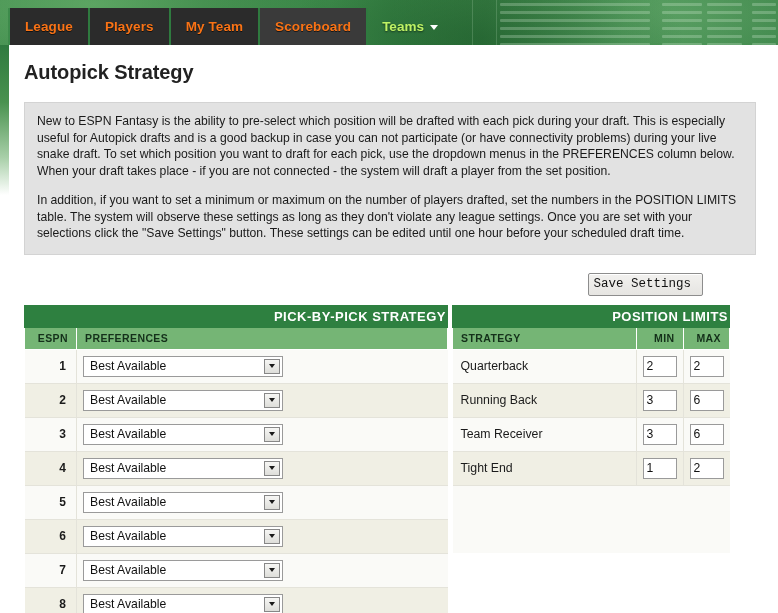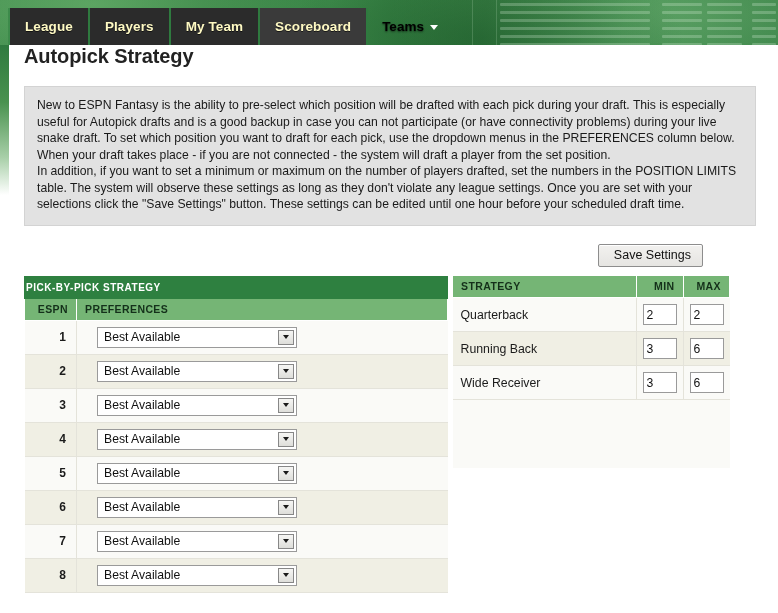--- a/index.html
+++ b/index.html
@@ -64,37 +64,37 @@
     display: flex;
     align-items: stretch;
     height: 37px;
     z-index: 3;
   }
   .tab {
     display: flex;
     align-items: center;
     padding: 12px 15px;
     background: #2b2b2b;
-    color: #fef9c3;
+    color: #f97316;
     font-size: 13.5px;
     font-weight: bold;
     letter-spacing: 0.1px;
     border-right: 2px solid #2f7a3f;
     cursor: pointer;
     text-shadow: 0 1px 0 rgba(0,0,0,0.6);
     line-height: 1;
   }
   .tab:first-child { border-left: 2px solid #3d8b4b; }
   .tab.active { background: #3a3a3a; }
   .tab-plain {
     display: flex;
     align-items: center;
     gap: 6px;
     padding: 0 12px 0 14px;
-    color: #000000;
+    color: #bef264;
     font-size: 13.5px;
     font-weight: bold;
     background: transparent;
     cursor: pointer;
     text-shadow: 0 1px 2px rgba(0,0,0,0.55);
   }
   .caret {
     width: 0; height: 0;
     border-left: 4.5px solid transparent;
     border-right: 4.5px solid transparent;
@@ -116,72 +116,73 @@
   .content {
     position: relative;
     padding: 0 22px 0 24px;
     z-index: 3;
   }
 
   .page-title {
     font-size: 20px;
     font-weight: bold;
     color: #222222;
+    padding-top: 16px;
     padding-bottom: 3px;
     letter-spacing: -0.1px;
   }
 
   .info-box {
     margin-top: 15px;
     background: #e2e2e2;
     border: 1px solid #d3d3d3;
     padding: 10px 12px 12px 12px;
     color: #1a1a1a;
     font-size: 12.2px;
     line-height: 16.5px;
   }
   .info-box p { margin: 0; }
-  .info-box p + p { }
+  .info-box p + p { margin-top: 13px; }
 
   .btn-row {
     display: flex;
     justify-content: flex-end;
     margin-top: 18px;
     padding-right: 53px;
   }
   .save-btn {
-    font-family: Liberation Sans, sans-serif;
+    font-family: Liberation Mono, monospace;
     font-size: 12.5px;
     color: #111111;
     background: linear-gradient(180deg, #f2f1ef 0%, #e6e5e2 100%);
     border: 1px solid #8d8d8d;
     border-radius: 2px;
-    padding: 3px 11px 4px 15px;
+    padding: 3px 11px 4px 4px;
     cursor: pointer;
     box-shadow: inset 0 1px 0 #ffffff;
   }
 
   
   .tables {
     display: flex;
     margin-top: 9px;
     gap: 4px;
   }
   .tbl-left  { width: 424px; }
   .tbl-right { width: 278px; }
 
   table { border-collapse: collapse; width: 100%; }
 
   .grp-head th {
     background: #2e8040;
     color: #ffffff;
-    font-size: 10px;
+    font-size: 13px;
     font-weight: bold;
     letter-spacing: 0.5px;
-    text-align: left;
+    text-align: right;
     height: 22px;
     border: 1px solid #2e8040;
   }
   .sub-head th {
     background: #75b575;
     color: #14301a;
     font-size: 10.5px;
     font-weight: bold;
     letter-spacing: 0.4px;
     height: 22px;
@@ -204,21 +205,21 @@
   tbody tr:nth-child(even) td { background: #f0efe4; }
 
   td.pick-col {
     width: 52px;
     text-align: right;
     font-weight: bold;
     font-size: 12px;
     padding-right: 10px;
     border-right: 1px solid #e4e3da;
   }
-  td.pref-col { padding-left: 20px; }
+  td.pref-col { padding-left: 6px; }
   td.pos-col  { padding-left: 8px; border-right: 1px solid #e4e3da; }
   td.num-col  { width: 44px; padding: 0 6px; text-align: left; border-right: 1px solid #e4e3da; }
   td.num-col:last-child { border-right: none; }
 
   
   .sel {
     position: relative;
     display: inline-flex;
     align-items: center;
     width: 200px;
@@ -411,41 +412,49 @@
                     </span>
                   </div></td>
               </tr>
             </tbody>
         </table>
       </div>
 
       <div class="tbl-right">
         <table>
           <thead>
+            <tr class="grp-head">
+              <th colspan="3">POSITION LIMITS</th>
+            </tr>
             <tr class="sub-head">
               <th class="l">STRATEGY</th>
               <th class="r" style="width:44px">MIN</th>
               <th class="r" style="width:44px">MAX</th>
             </tr>
           </thead>
           <tbody id="limits-body">
               <tr>
                 <td class="pos-col">Quarterback</td>
                 <td class="num-col"><input class="numbox" type="text" value="2" style=""></td>
                 <td class="num-col"><input class="numbox" type="text" value="2" style=""></td>
               </tr>
               <tr>
                 <td class="pos-col">Running Back</td>
                 <td class="num-col"><input class="numbox" type="text" value="3" style=""></td>
                 <td class="num-col"><input class="numbox" type="text" value="6" style=""></td>
               </tr>
               <tr>
-                <td class="pos-col">Wide Receiver</td>
+                <td class="pos-col">Team Receiver</td>
                 <td class="num-col"><input class="numbox" type="text" value="3" style=""></td>
                 <td class="num-col"><input class="numbox" type="text" value="6" style=""></td>
+              </tr>
+              <tr>
+                <td class="pos-col">Tight End</td>
+                <td class="num-col"><input class="numbox" type="text" value="1" style=""></td>
+                <td class="num-col"><input class="numbox" type="text" value="2" style=""></td>
               </tr>
               <tr>
                 <td colspan="3" class="spacer-cell" style="background: rgb(255, 255, 255);"></td>
               </tr>
               <tr>
                 <td colspan="3" class="spacer-cell" style="background: rgb(255, 255, 255);"></td>
               </tr>
             </tbody>
         </table>
       </div>

